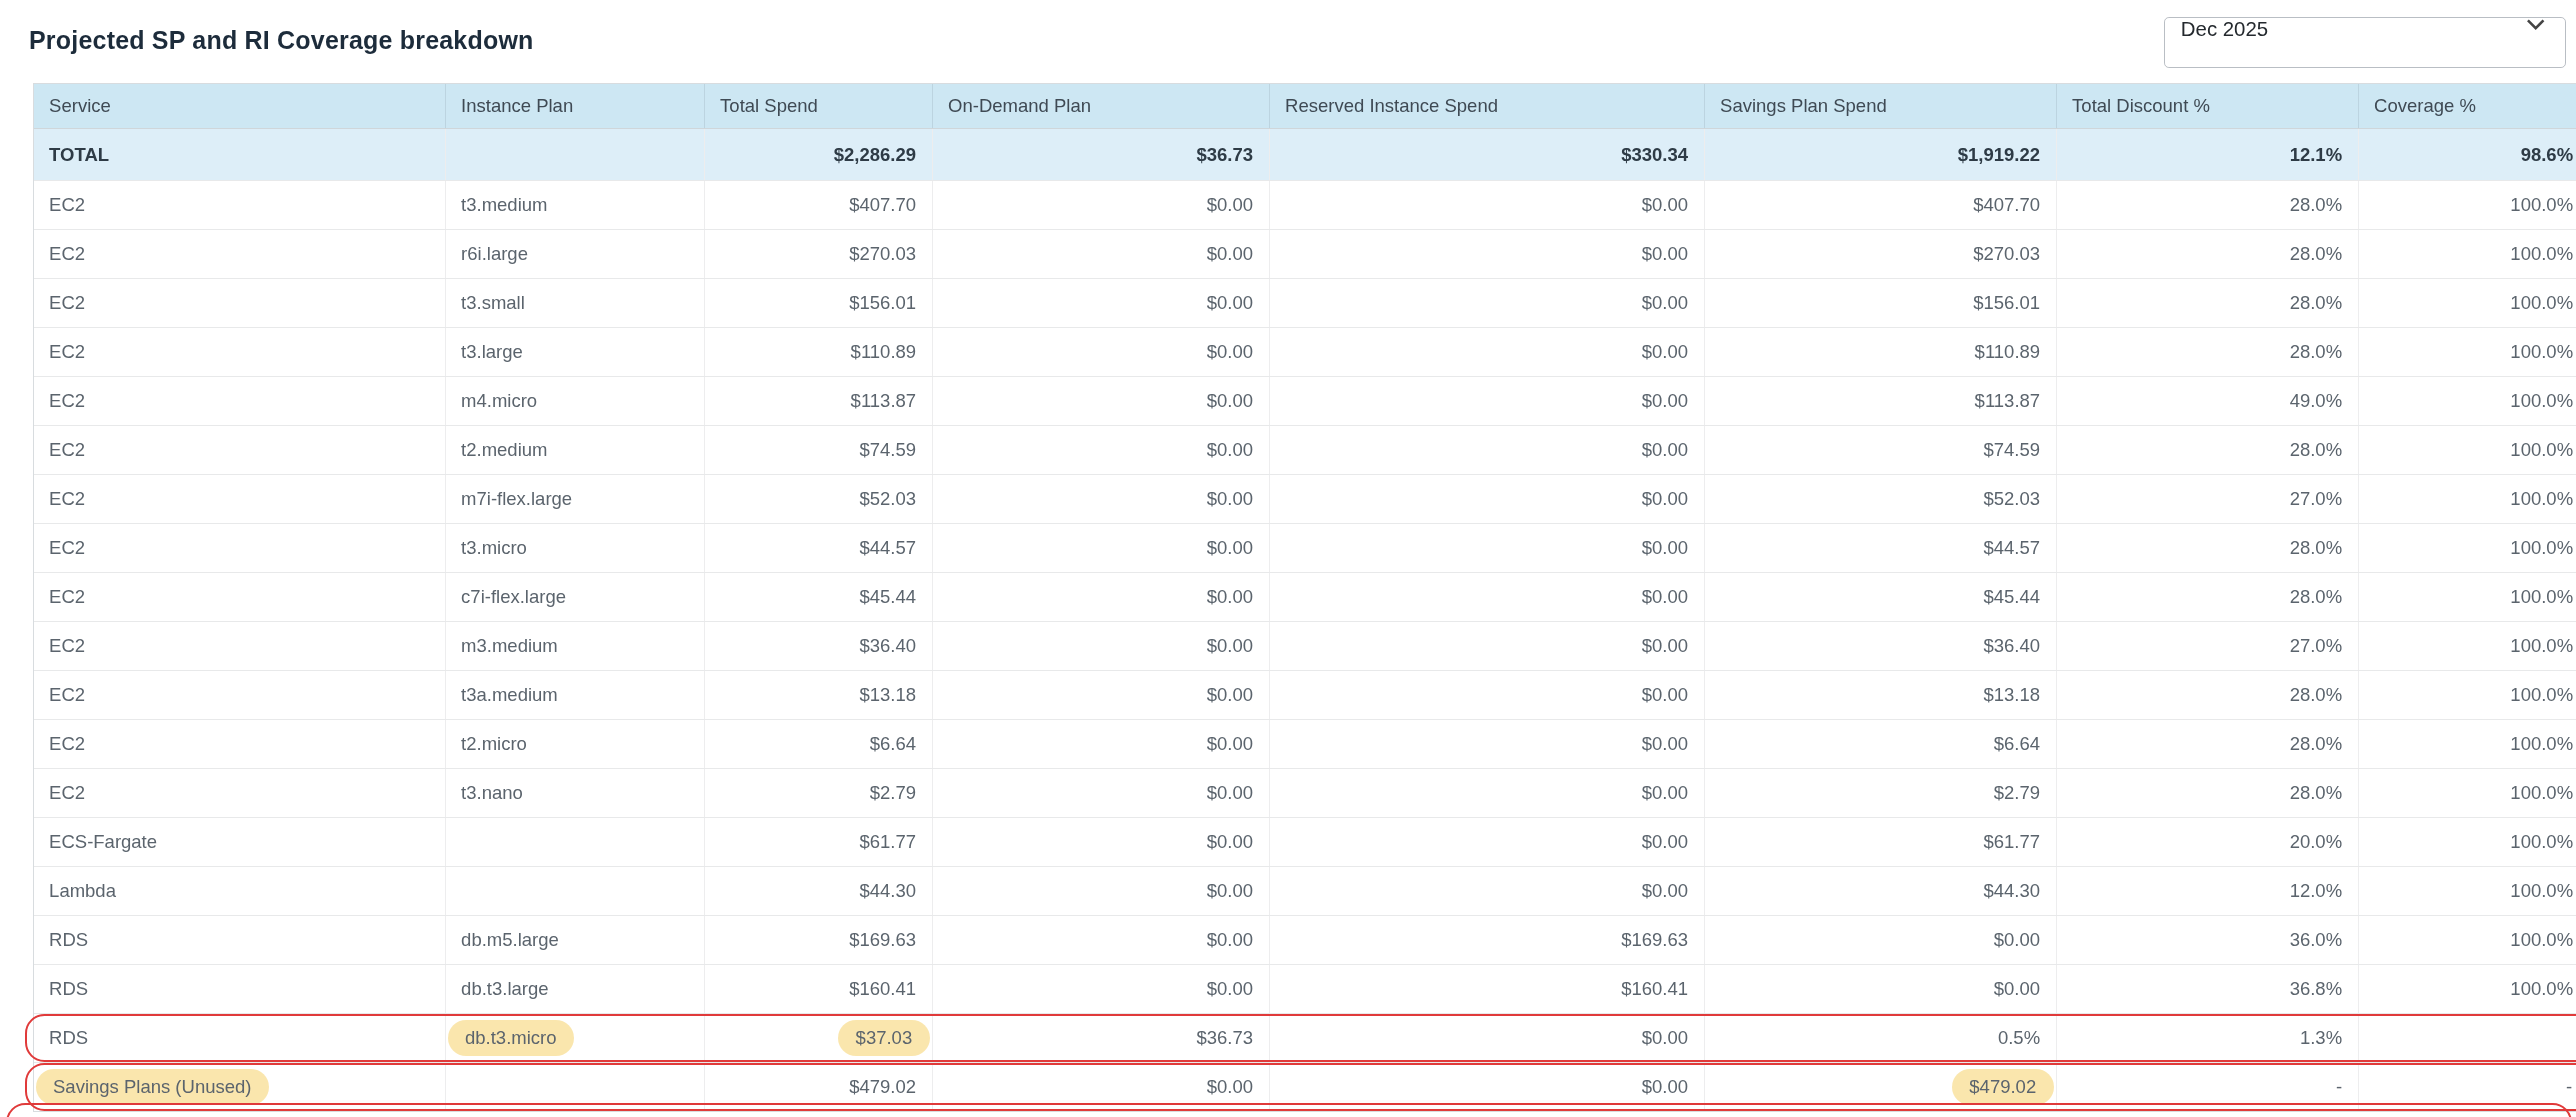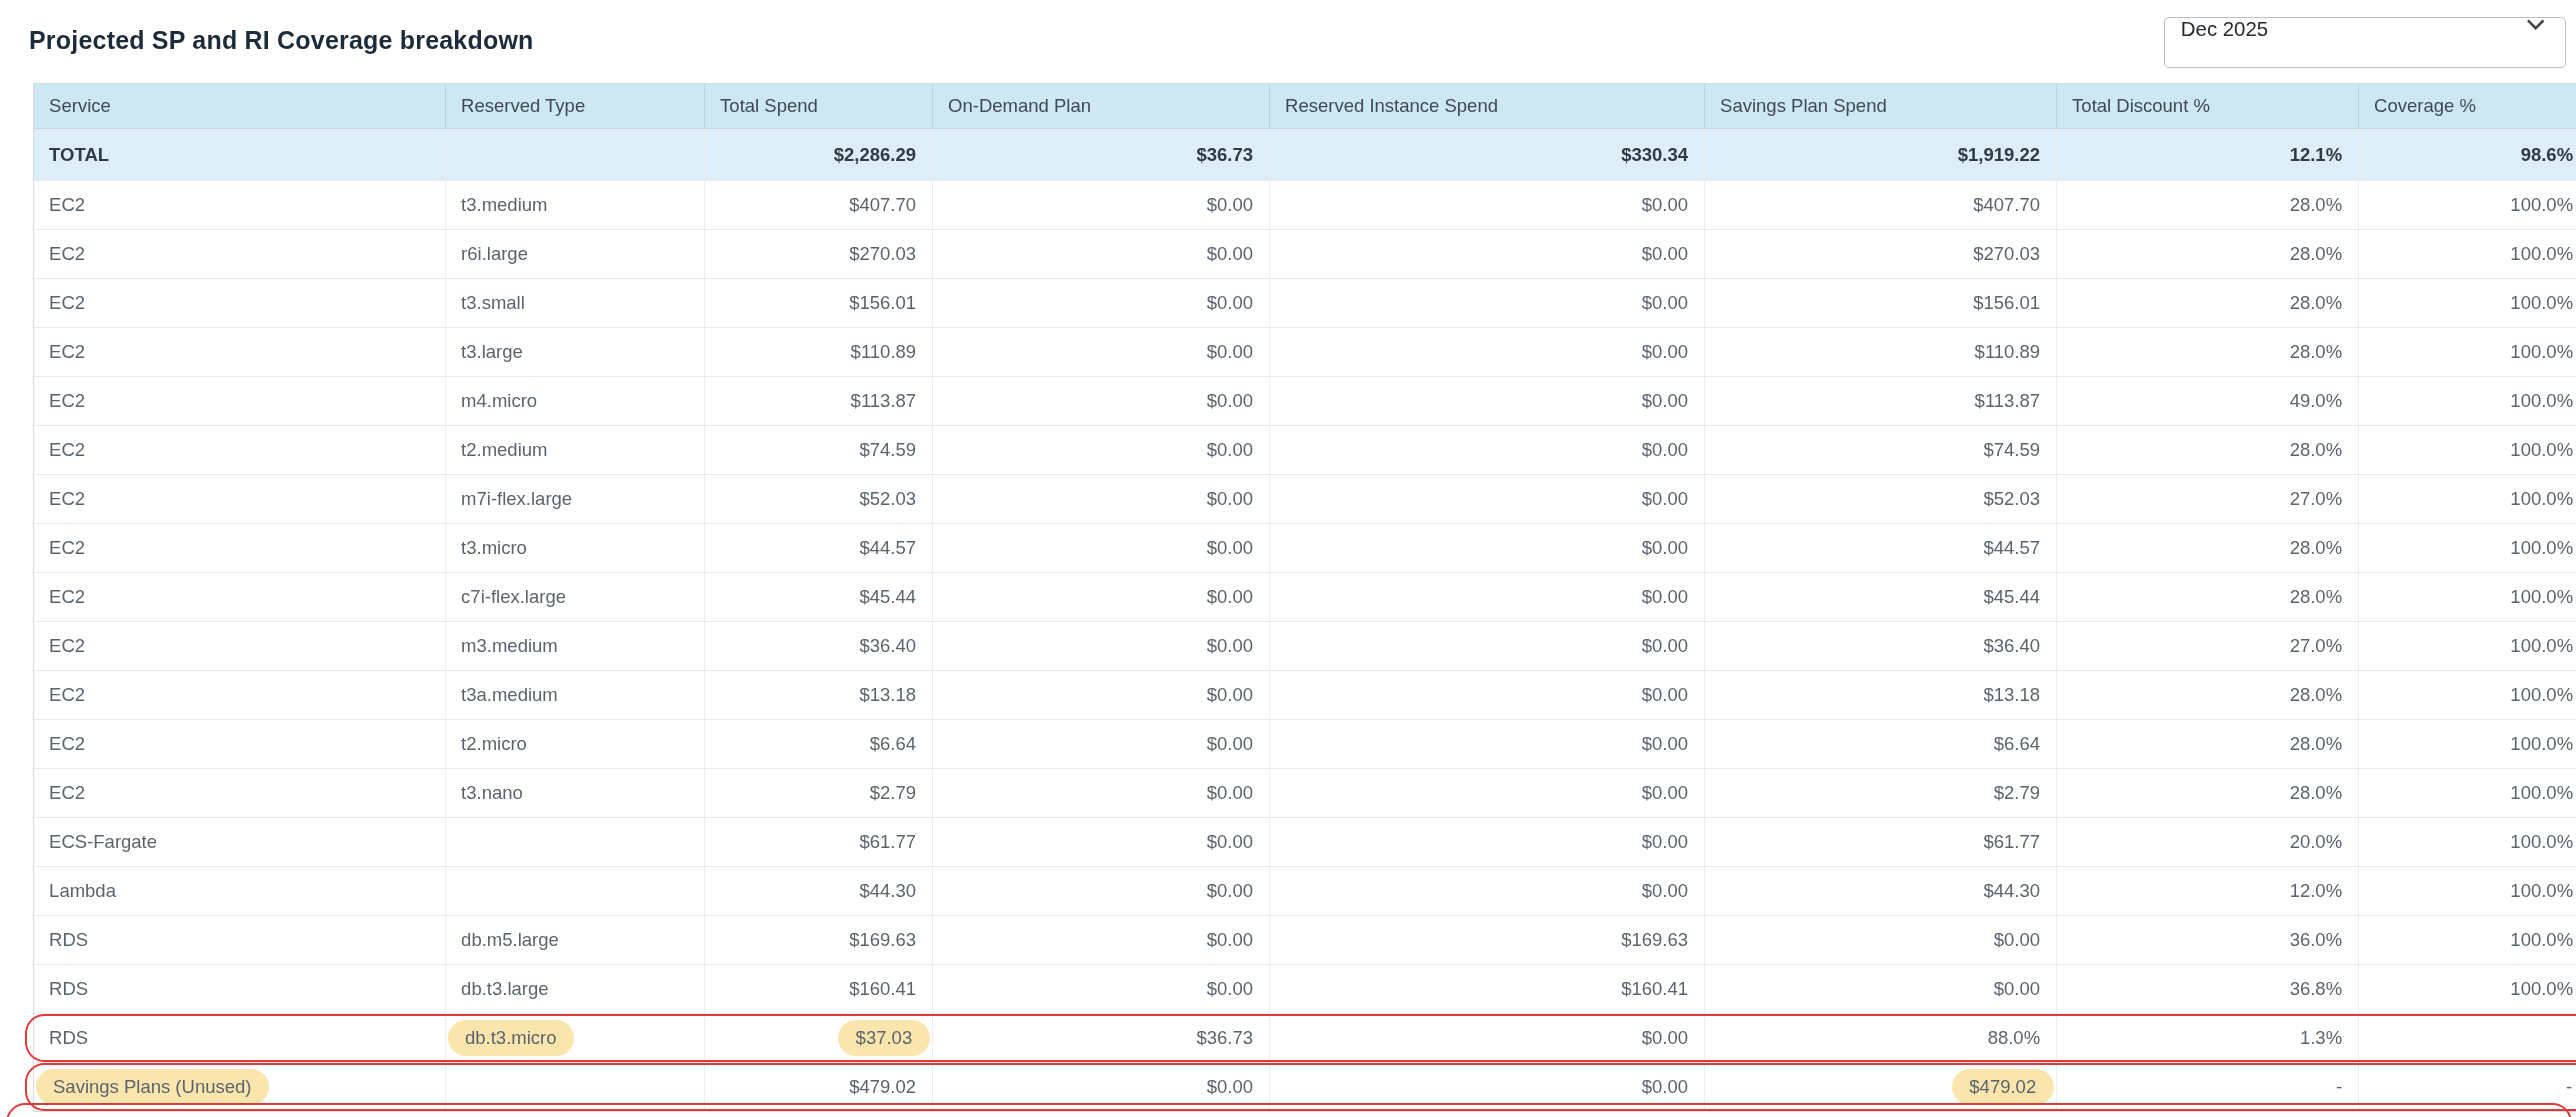--- a/index.html
+++ b/index.html
@@ -87,21 +87,21 @@
     <span class="chev">
       <svg width="21.4" height="13.6" viewBox="0 0 22 14">
         <path d="M3 2.5 L11 10.5 L19 2.5" fill="none" stroke="#444" stroke-width="2.6"></path>
       </svg>
     </span>
   </div>
 
   <div class="table">
     <div class="thead">
         <div class="cell th">Service</div>
-        <div class="cell th">Reserved Type</div>
+        <div class="cell th">Instance Plan</div>
         <div class="cell th">Total Spend</div>
         <div class="cell th">On-Demand Plan</div>
         <div class="cell th">Reserved Instance Spend</div>
         <div class="cell th">Savings Plan Spend</div>
         <div class="cell th">Total Discount %</div>
         <div class="cell th">Coverage %</div>
       </div>
     <div>
         <div class="trow total">
           <div class="cell txt">
@@ -581,21 +581,21 @@
           <div class="cell num">
             <span class="hl">$37.03</span>
           </div>
           <div class="cell num">
             <span>$36.73</span>
           </div>
           <div class="cell num">
             <span>$0.00</span>
           </div>
           <div class="cell num">
-            <span>88.0%</span>
+            <span>0.5%</span>
           </div>
           <div class="cell num">
             <span>1.3%</span>
           </div>
           <div class="red-box"></div>
         </div>
         <div class="trow annotated">
           <div class="cell txt">
             <span class="hl">Savings Plans (Unused)</span>
           </div>

